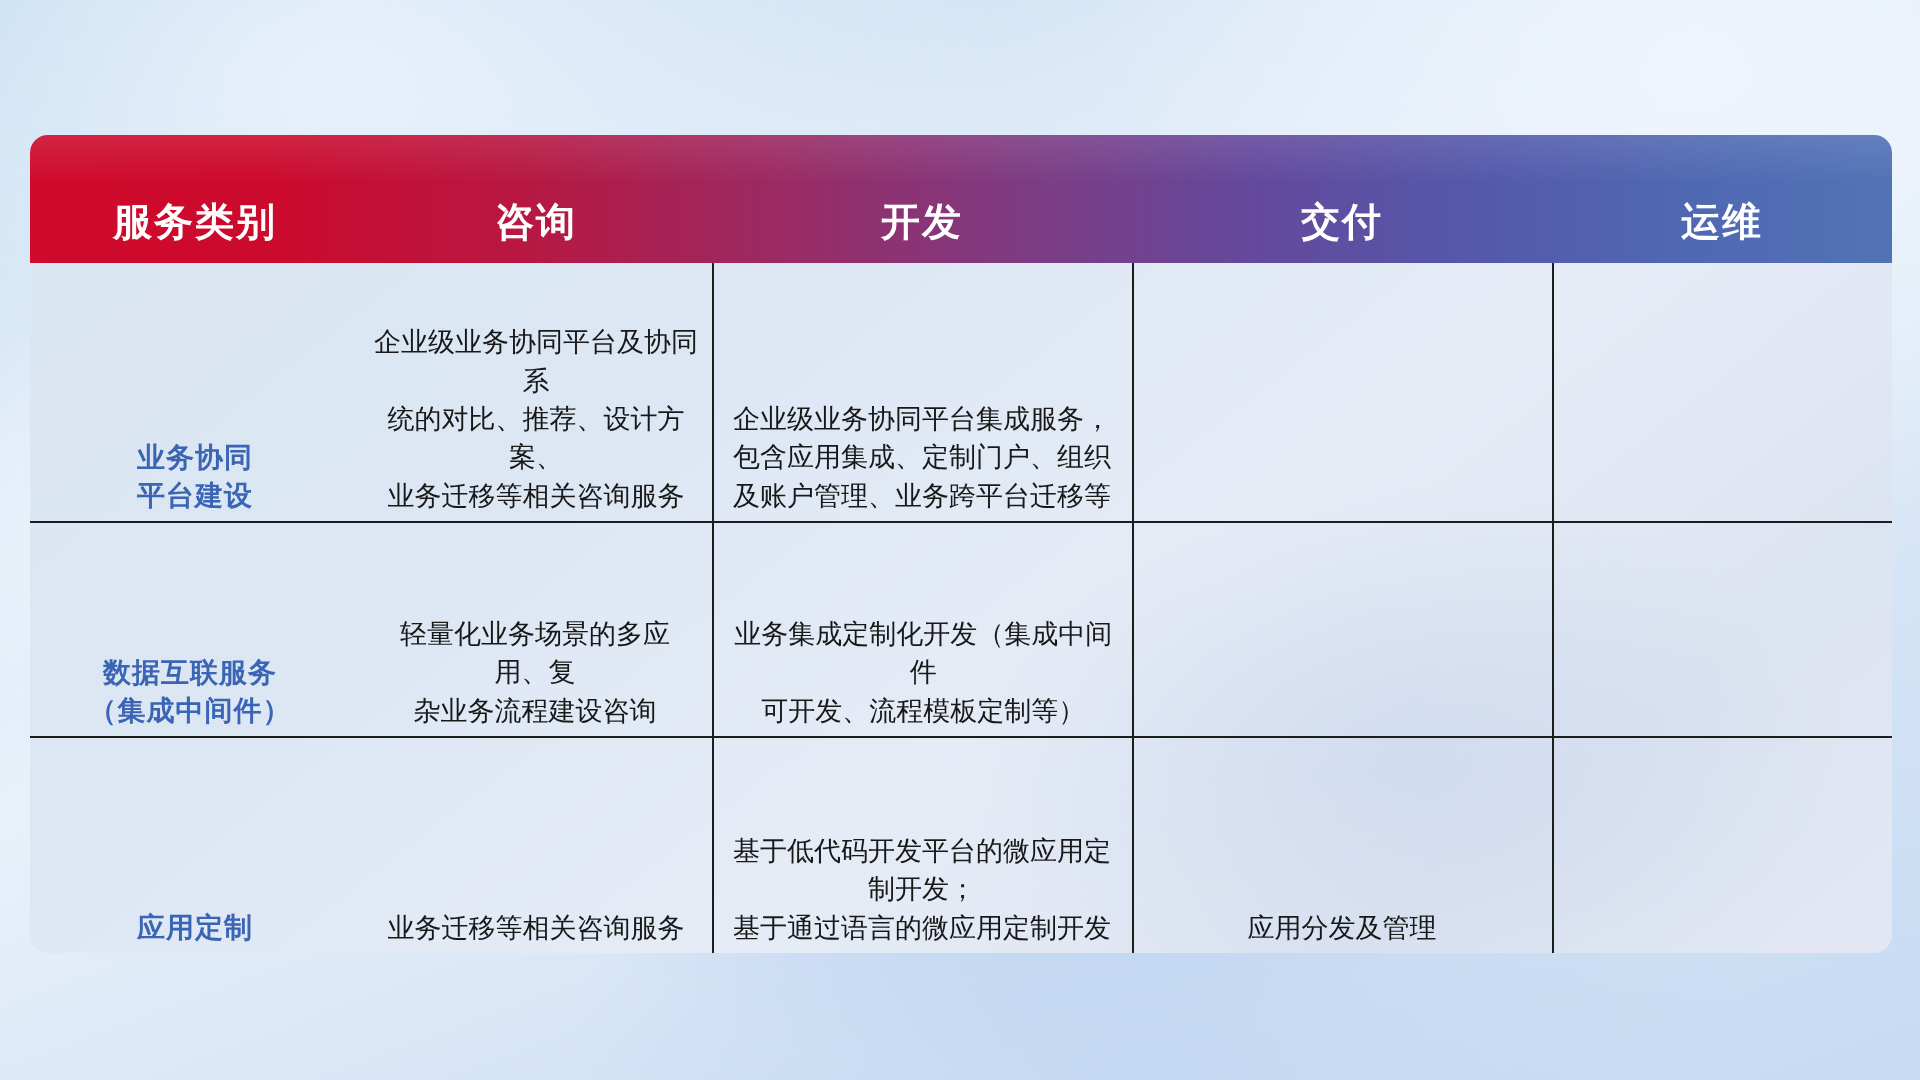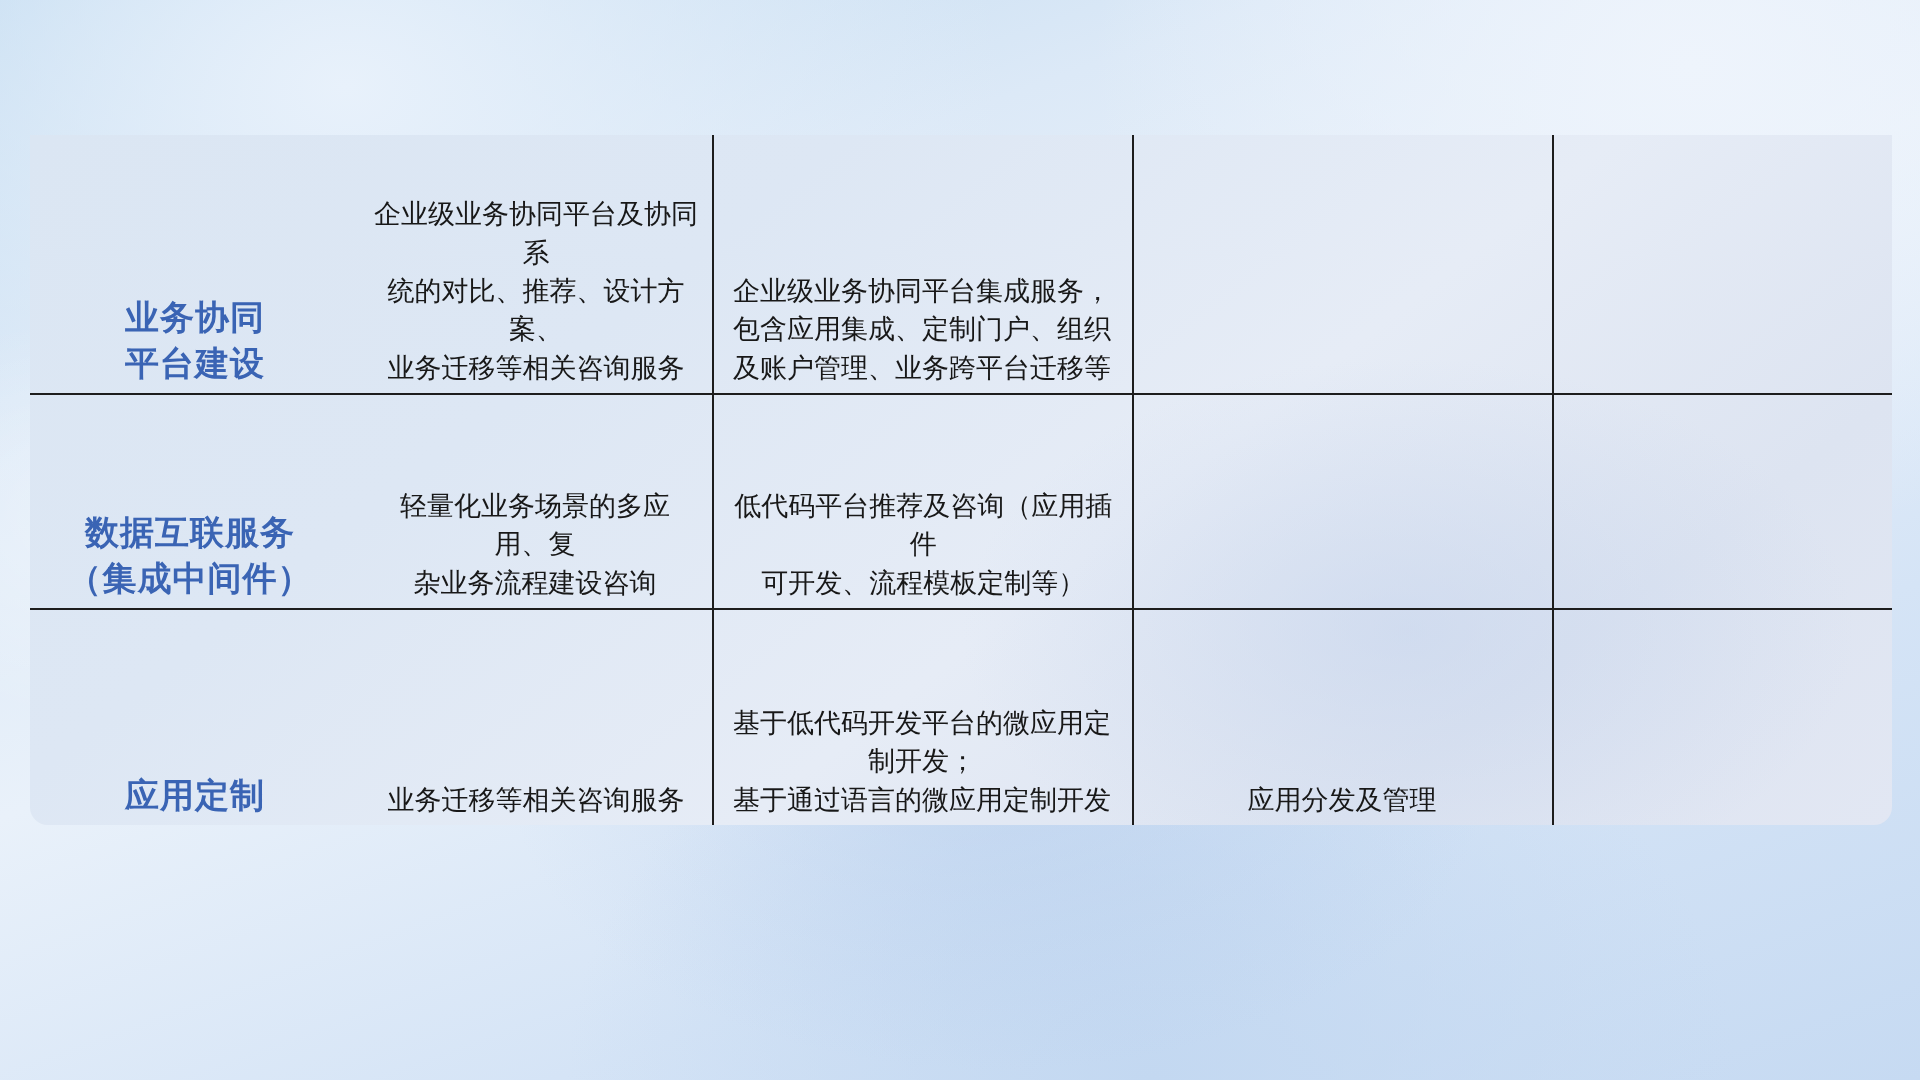--- a/index.html
+++ b/index.html
@@ -116,21 +116,21 @@
   
   .c1 { width: 330px; }
   .c2 { width: 352px; }
   .c3 { width: 420px; }
   .c4 { width: 420px; }
   .c5 { width: 340px; }
 
   .cat-label {
     color: #3a64b4;
     font-weight: bold;
-    font-size: 34px;
+    font-size: 28px;
     line-height: 1.35;
     letter-spacing: 1px;
     white-space: pre-line;
   }
   .cell-text {
     color: #181818;
     font-size: 27px;
     line-height: 1.42;
     white-space: pre-line;
   }
@@ -150,20 +150,27 @@
   #vline-3 { left: 1522px; }
 </style>
 </head>
 <body>
 
 <div id="bg-layer"></div>
 <div id="bg-sheen"></div>
 
 <div id="table-card">
 
+  <div id="table-header">
+    <div class="hcell c1">服务类别</div>
+    <div class="hcell c2">咨询</div>
+    <div class="hcell c3">开发</div>
+    <div class="hcell c4">交付</div>
+    <div class="hcell c5">运维</div>
+  </div>
 
   <div id="table-body">
 
     <div class="vline" id="vline-1"></div>
     <div class="vline" id="vline-2"></div>
     <div class="vline" id="vline-3"></div>
 
     <div class="trow r1">
       <div class="cell c1">
         <span class="cat-label">业务协同
@@ -184,21 +191,21 @@
     <div class="trow r2">
       <div class="cell c1">
         <span class="cat-label">数据互联服务
 （集成中间件）</span>
       </div>
       <div class="cell c2">
         <span class="cell-text">轻量化业务场景的多应用、复
 杂业务流程建设咨询</span>
       </div>
       <div class="cell c3">
-        <span class="cell-text">低代码平台推荐及咨询（应用插件
+        <span class="cell-text">业务集成定制化开发（集成中间件
 可开发、流程模板定制等）</span>
       </div>
       <div class="cell c4">
         <span class="cell-text"></span>
       </div>
       <div class="cell c5">
         <span class="cell-text"></span>
       </div>
     </div>
 

